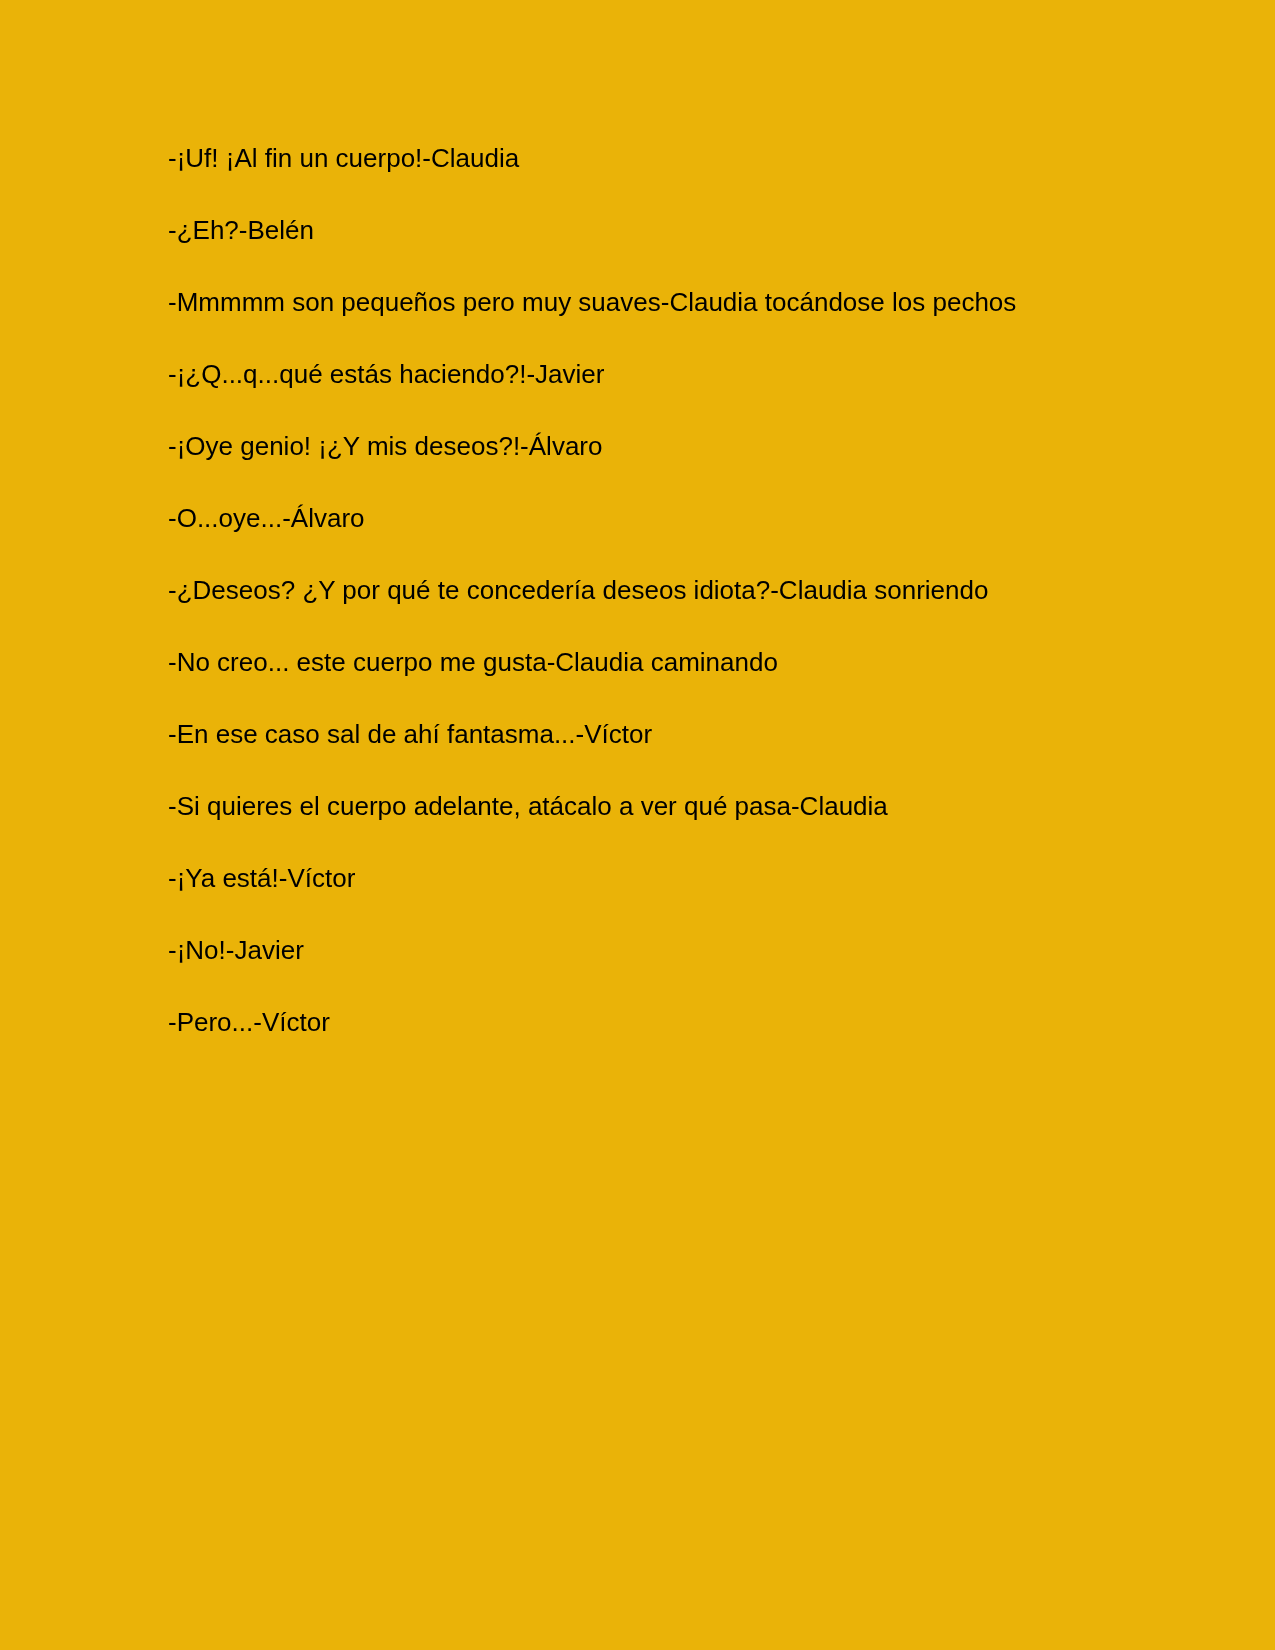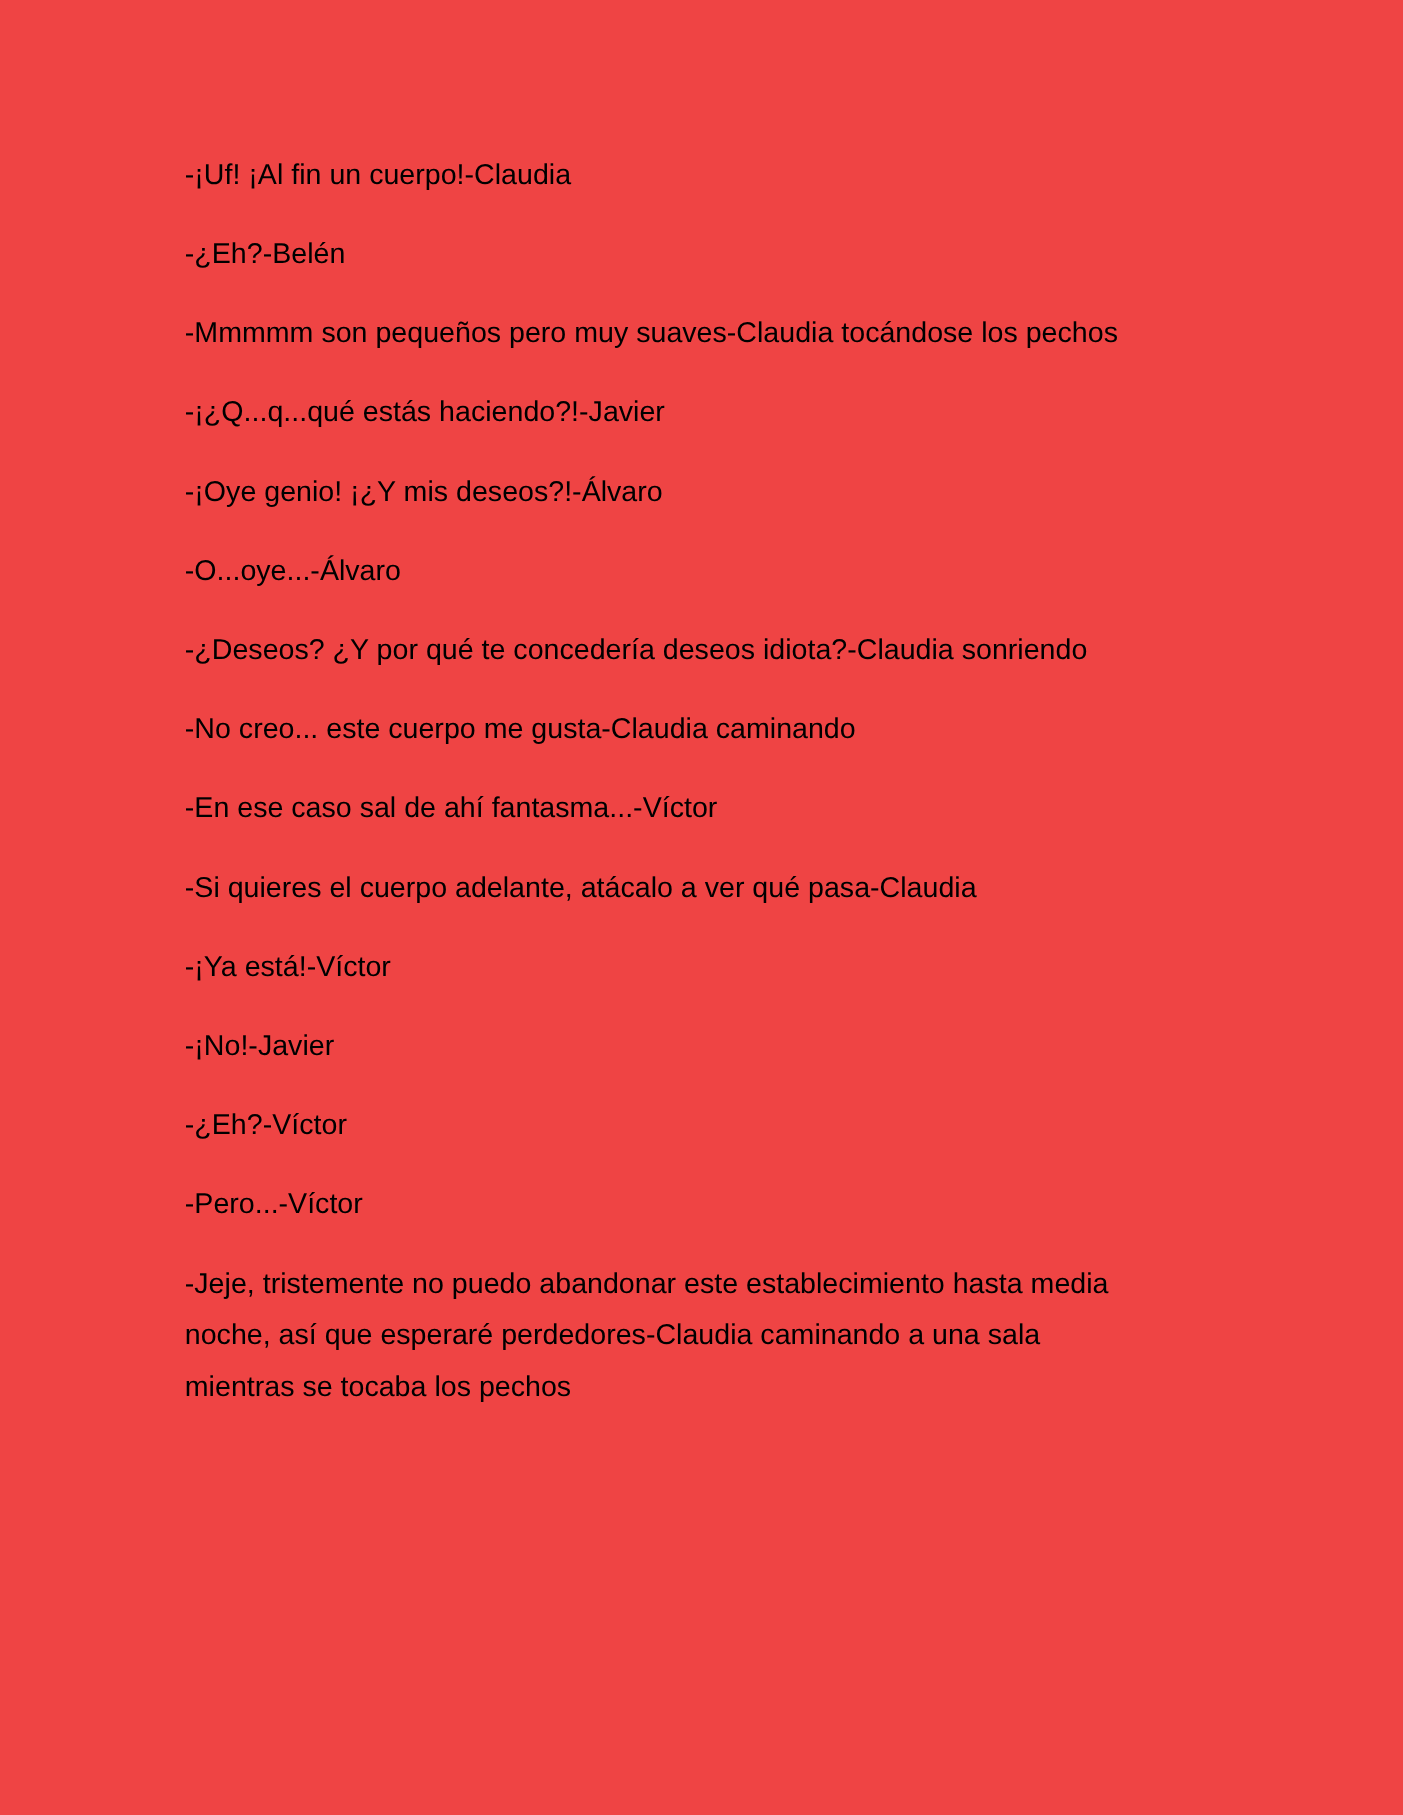--- a/index.html
+++ b/index.html
@@ -9,21 +9,21 @@
   body {
     width: 1275px;
     height: 1650px;
     background: #ffffff;
     overflow: hidden;
   }
   .page {
     box-sizing: border-box;
     width: 1275px;
     height: 1650px;
-    background: #ef4444;
+    background: #eab308;
     padding: 135px 60px 0 168px;
     font-family: "Liberation Sans", "DejaVu Sans", sans-serif;
     color: #000000;
   }
   .para {
     margin: 0 0 25px 0;
   }
   .line {
     font-size: 26px;
     line-height: 47px;
@@ -66,23 +66,15 @@
     <div class="para">
       <div class="line">-Si quieres el cuerpo adelante, atácalo a ver qué pasa-Claudia</div>
     </div>
     <div class="para">
       <div class="line">-¡Ya está!-Víctor</div>
     </div>
     <div class="para">
       <div class="line">-¡No!-Javier</div>
     </div>
     <div class="para">
-      <div class="line">-¿Eh?-Víctor</div>
-    </div>
-    <div class="para">
       <div class="line">-Pero...-Víctor</div>
-    </div>
-    <div class="para">
-      <div class="line">-Jeje, tristemente no puedo abandonar este establecimiento hasta media</div>
-      <div class="line">noche, así que esperaré perdedores-Claudia caminando a una sala</div>
-      <div class="line">mientras se tocaba los pechos</div>
     </div>
   </div>
 
 </body></html>

